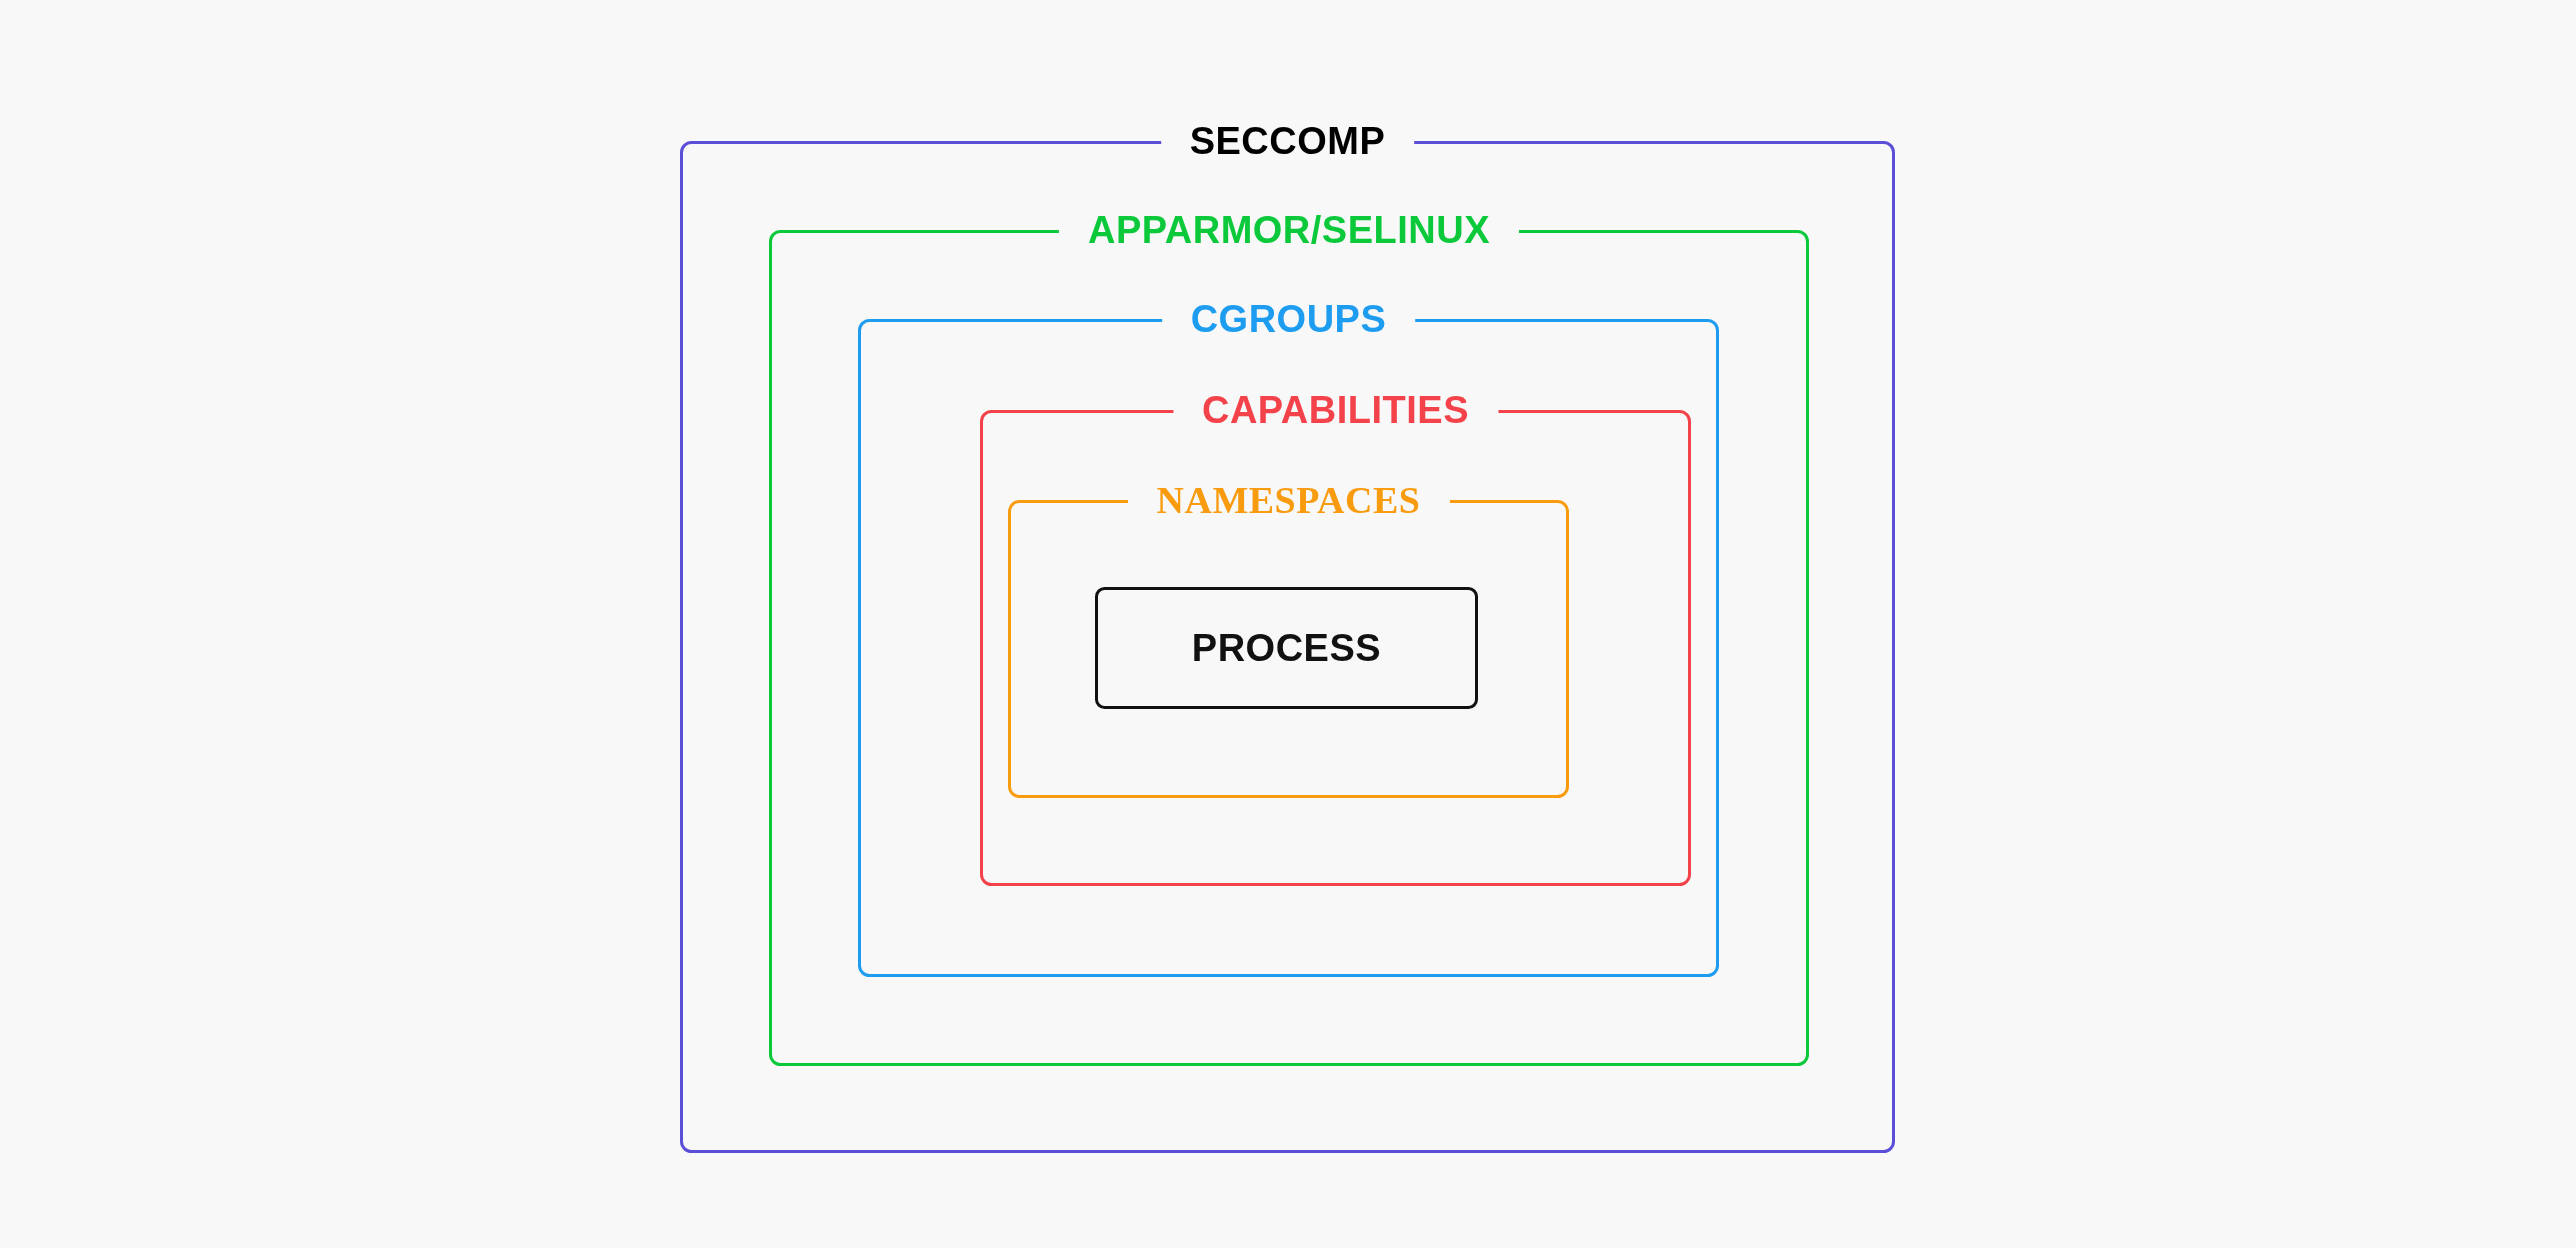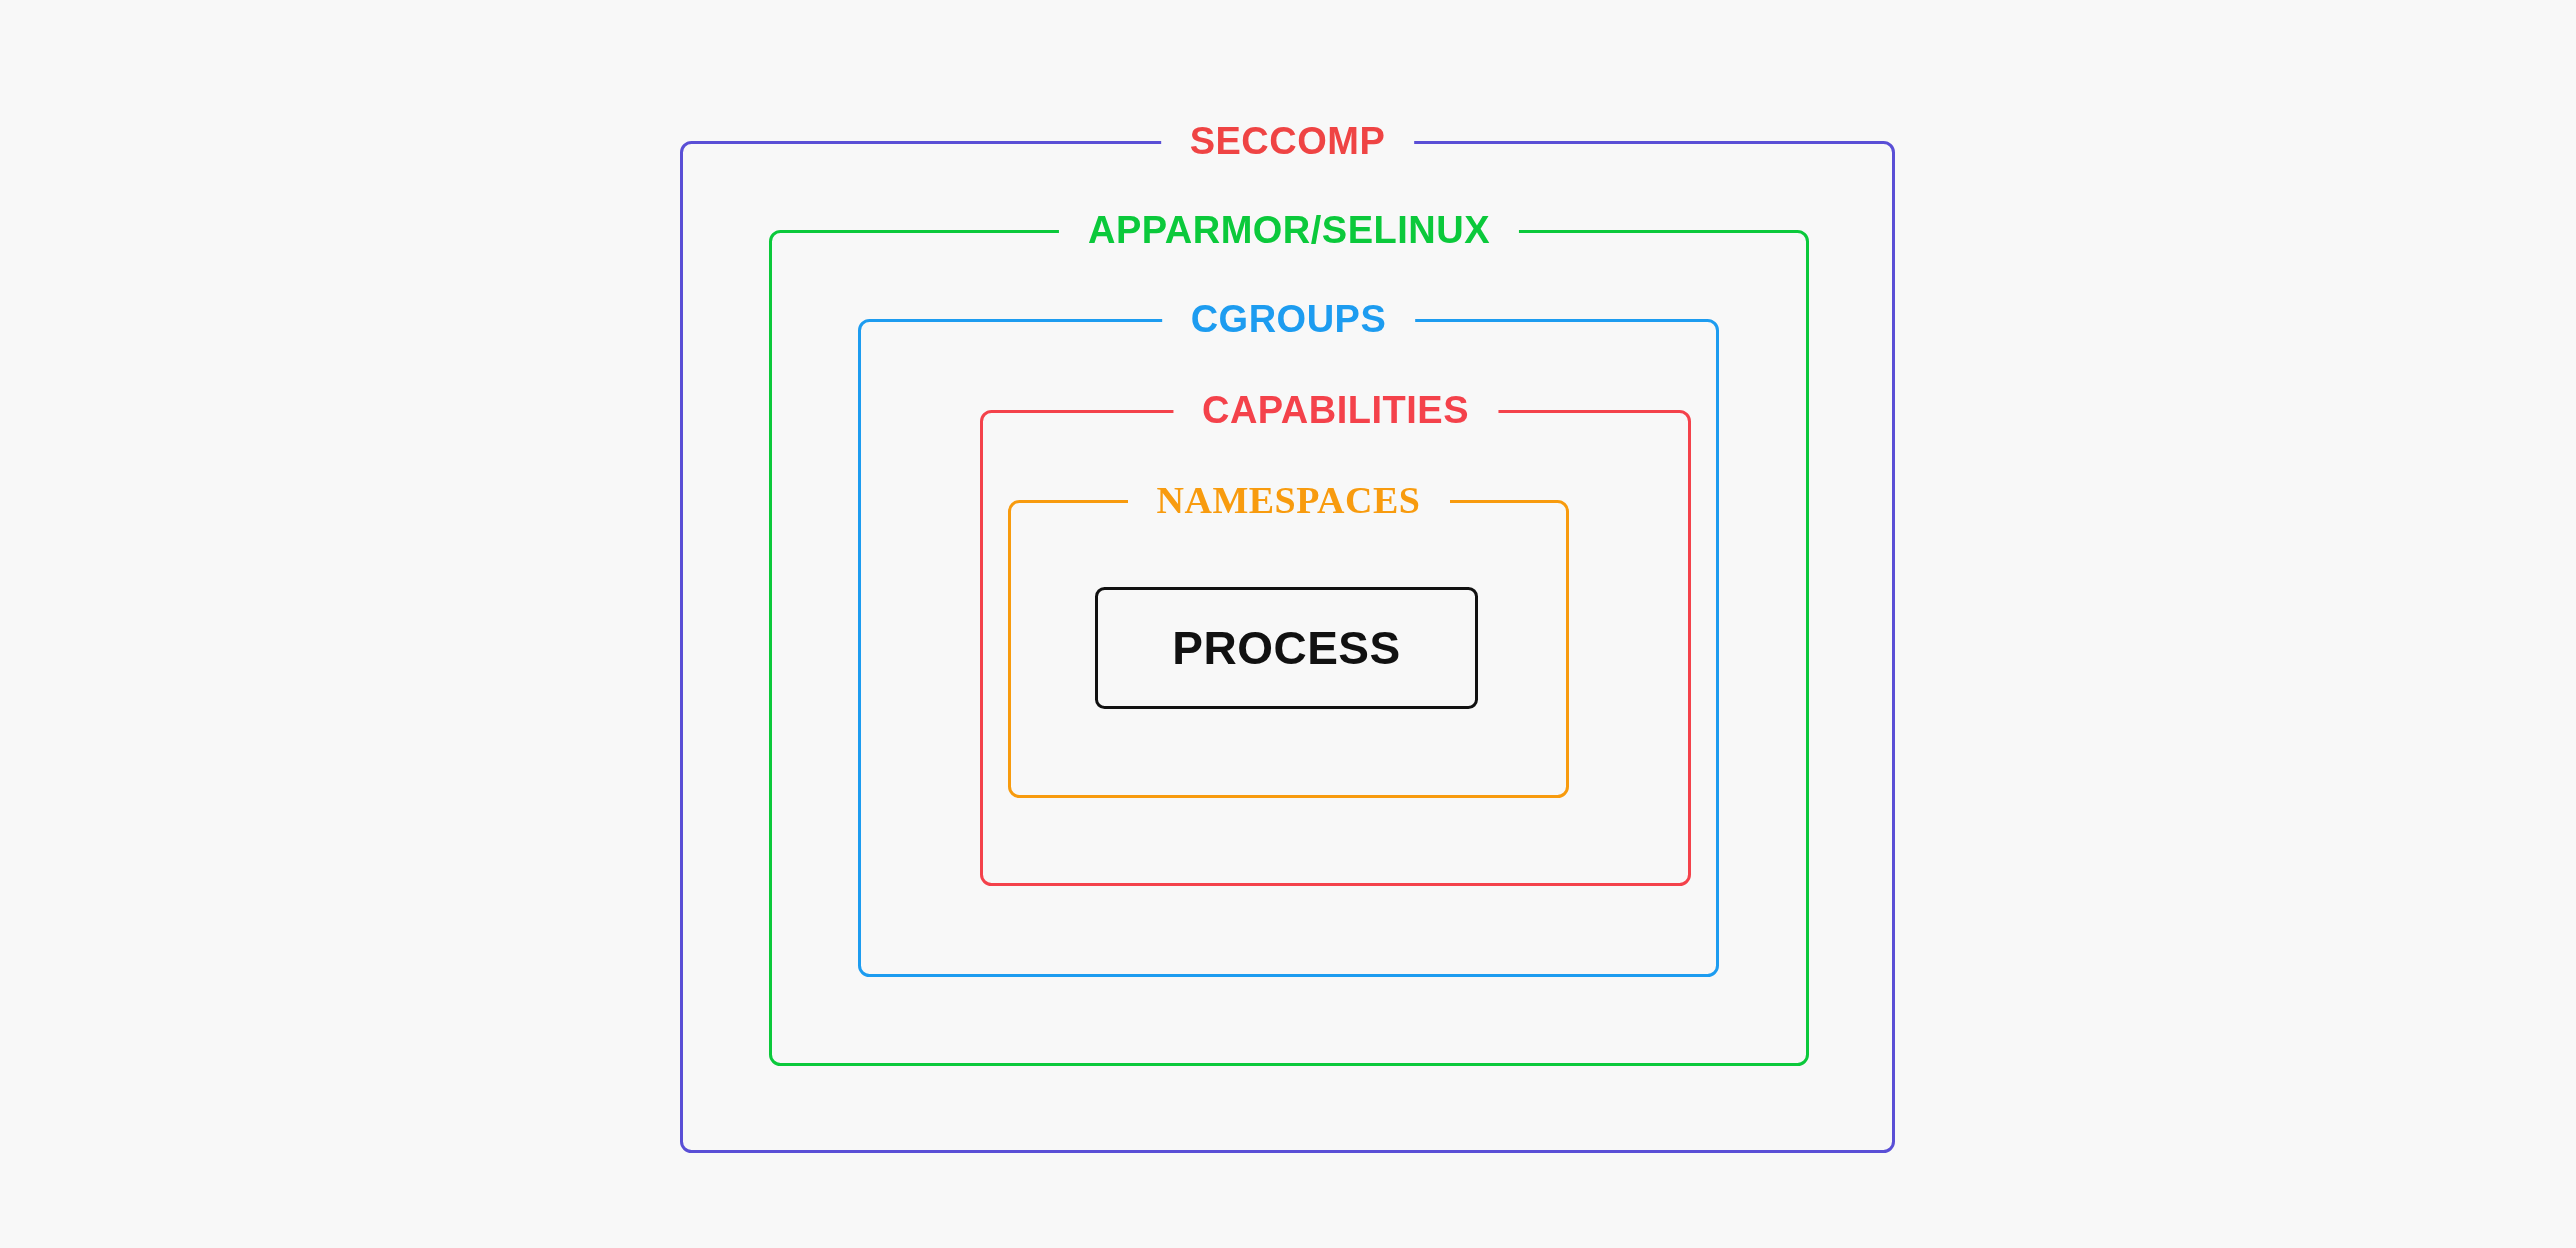--- a/index.html
+++ b/index.html
@@ -45,32 +45,32 @@
     position: absolute;
     left: 1095px; top: 587px; width: 383px; height: 122px;
     border: 3.8px solid #111111;
     border-radius: 9.6px;
     box-sizing: border-box;
     display: flex;
     align-items: center;
     justify-content: center;
   }
   .process-label {
-    font-size: 46px;
+    font-size: 38px;
     font-weight: bold;
     letter-spacing: 0.5px;
   }
 </style>
 </head>
 <body>
 
 <div class="stage">
 
   <div class="layer layer-seccomp" style="border-color: rgb(90, 79, 214);">
-    <span class="layer-label" style="color: #ef4444;">SECCOMP</span>
+    <span class="layer-label" style="color: #000000;">SECCOMP</span>
   </div>
 
   <div class="layer layer-cgroups" style="border-color: rgb(29, 156, 240);">
     <span class="layer-label" style="color: rgb(29, 156, 240);">CGROUPS</span>
   </div>
 
   <div class="layer layer-apparmor" style="border-color: rgb(11, 201, 59);">
     <span class="layer-label" style="color: rgb(11, 201, 59);">APPARMOR/SELINUX</span>
   </div>
 

